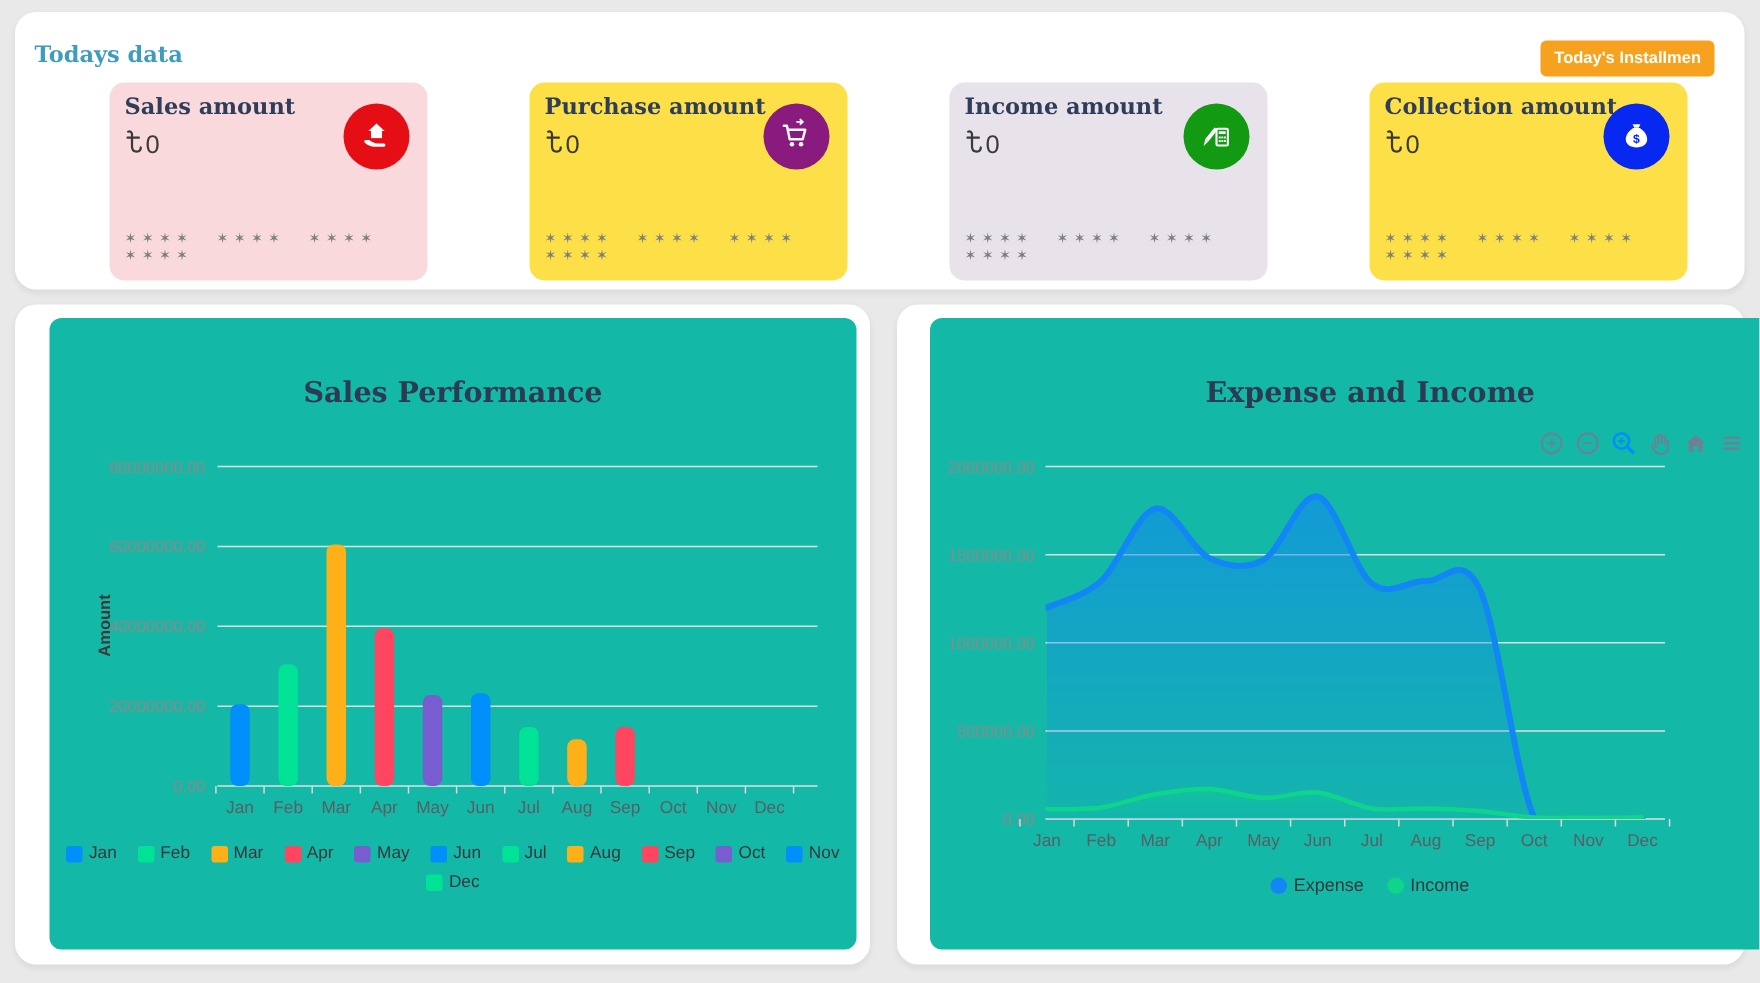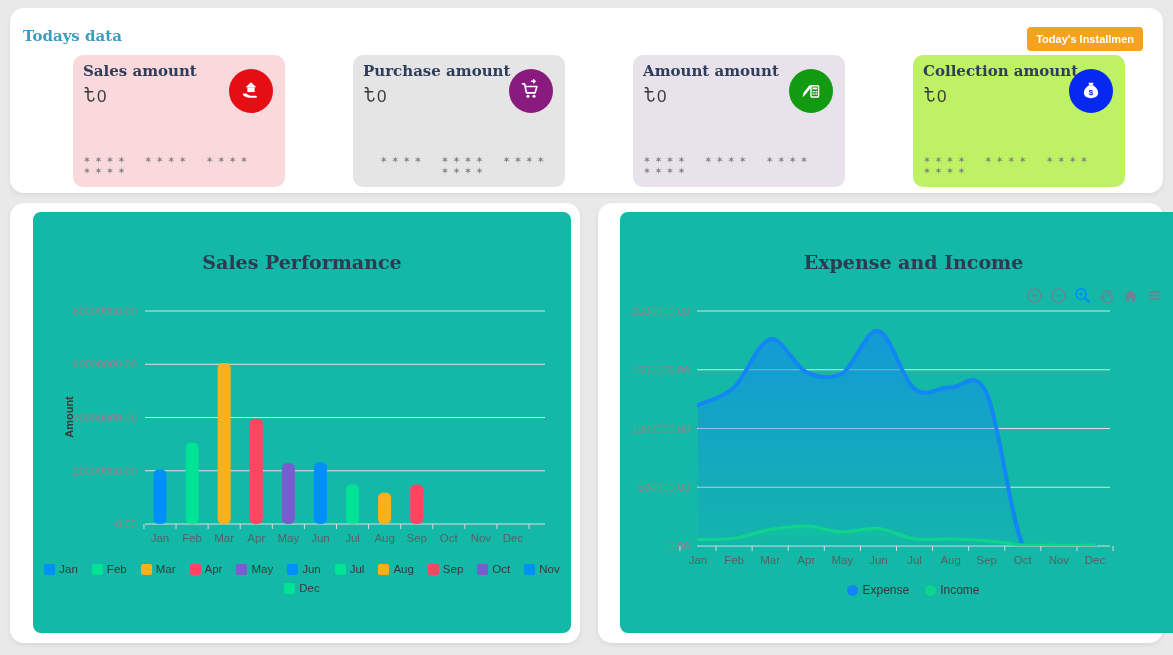--- a/index.html
+++ b/index.html
@@ -62,41 +62,41 @@
           </div>
           <div class="card-icon" style="background: rgb(230, 14, 21);">
             <svg width="26" height="26" viewBox="0 0 24 24">
               <polygon points="12,4 17,8.6 7,8.6" fill="#fff"></polygon>
      <rect x="8.6" y="8.6" width="6.8" height="4.4" fill="#fff"></rect>
      <path d="M4.6,14.2 h3 c1.6,1.5 3.4,2.1 5.3,2.1 h3.6 a1,1 0 0 1 0,2 h-5.6 c-2.5,0 -4.6,-1 -6.3,-2.6 Z" fill="#fff"></path>
             </svg>
           </div>
           <div class="card-mask">✶✶✶✶ ✶✶✶✶ ✶✶✶✶ ✶✶✶✶</div>
         </div>
-        <div class="card" style="background: #e5e5e5; text-align: center;">
+        <div class="card" style="background: #fde047;">
           <div class="card-title">Purchase amount</div>
           <div class="card-value">
             <span aria-label="৳"><svg width="11" height="16" viewBox="0 0 11 16">
      <path d="M1.4,1.8 C2.8,1.3 4,2.1 4,3.7 L4,11.6 C4,14.2 5.7,15 7.2,15 C9.2,15 10,13.6 9.8,12.3" stroke="#3A3A3A" stroke-width="1.5" fill="none" stroke-linecap="round"></path>
      <line x1="1" y1="5.8" x2="8.6" y2="5.8" stroke="#3A3A3A" stroke-width="1.5" stroke-linecap="round"></line>
    </svg></span>
             <span>0</span>
           </div>
           <div class="card-icon" style="background: rgb(138, 27, 126);">
             <svg width="26" height="26" viewBox="0 0 24 24">
               <path d="M4.2,5.4 h1.9 l1.7,8.3 h8 l1.6,-5.8 H7.1" stroke="#fff" stroke-width="1.5" fill="none" stroke-linejoin="round" stroke-linecap="round"></path>
      <circle cx="9.2" cy="16.8" r="1.4" fill="#fff"></circle>
               <circle cx="14.8" cy="16.8" r="1.4" fill="#fff"></circle>
      <path d="M12.4,3 h3.4 M14.4,1.6 l1.4,1.4 -1.4,1.4" stroke="#fff" stroke-width="1.2" fill="none" stroke-linecap="round"></path>
             </svg>
           </div>
           <div class="card-mask">✶✶✶✶ ✶✶✶✶ ✶✶✶✶ ✶✶✶✶</div>
         </div>
         <div class="card" style="background: rgb(232, 226, 234);">
-          <div class="card-title">Amount amount</div>
+          <div class="card-title">Income amount</div>
           <div class="card-value">
             <span aria-label="৳"><svg width="11" height="16" viewBox="0 0 11 16">
      <path d="M1.4,1.8 C2.8,1.3 4,2.1 4,3.7 L4,11.6 C4,14.2 5.7,15 7.2,15 C9.2,15 10,13.6 9.8,12.3" stroke="#3A3A3A" stroke-width="1.5" fill="none" stroke-linecap="round"></path>
      <line x1="1" y1="5.8" x2="8.6" y2="5.8" stroke="#3A3A3A" stroke-width="1.5" stroke-linecap="round"></line>
    </svg></span>
             <span>0</span>
           </div>
           <div class="card-icon" style="background: rgb(18, 155, 18);">
             <svg width="26" height="26" viewBox="0 0 24 24">
               <rect x="12" y="7.2" width="7" height="10.3" rx="0.8" stroke="#fff" stroke-width="1.3" fill="none"></rect>
@@ -106,21 +106,21 @@
               <rect x="16.6" y="12" width="1.2" height="1.2" fill="#fff"></rect>
      <rect x="13.4" y="14.2" width="1.2" height="1.2" fill="#fff"></rect>
               <rect x="15" y="14.2" width="1.2" height="1.2" fill="#fff"></rect>
               <rect x="16.6" y="14.2" width="1.2" height="1.2" fill="#fff"></rect>
      <path d="M5.2,13.4 L10.8,6.4 l1.9,1.5 -5.6,7 Z" fill="#fff"></path>
      <polygon points="4.1,17.9 5.2,13.4 7.1,14.9" fill="#fff"></polygon>
             </svg>
           </div>
           <div class="card-mask">✶✶✶✶ ✶✶✶✶ ✶✶✶✶ ✶✶✶✶</div>
         </div>
-        <div class="card" style="background: #bef264;">
+        <div class="card" style="background: #fde047;">
           <div class="card-title">Collection amount</div>
           <div class="card-value">
             <span aria-label="৳"><svg width="11" height="16" viewBox="0 0 11 16">
      <path d="M1.4,1.8 C2.8,1.3 4,2.1 4,3.7 L4,11.6 C4,14.2 5.7,15 7.2,15 C9.2,15 10,13.6 9.8,12.3" stroke="#3A3A3A" stroke-width="1.5" fill="none" stroke-linecap="round"></path>
      <line x1="1" y1="5.8" x2="8.6" y2="5.8" stroke="#3A3A3A" stroke-width="1.5" stroke-linecap="round"></line>
    </svg></span>
             <span>0</span>
           </div>
           <div class="card-icon" style="background: rgb(6, 40, 240);">
             <svg width="26" height="26" viewBox="0 0 24 24">

